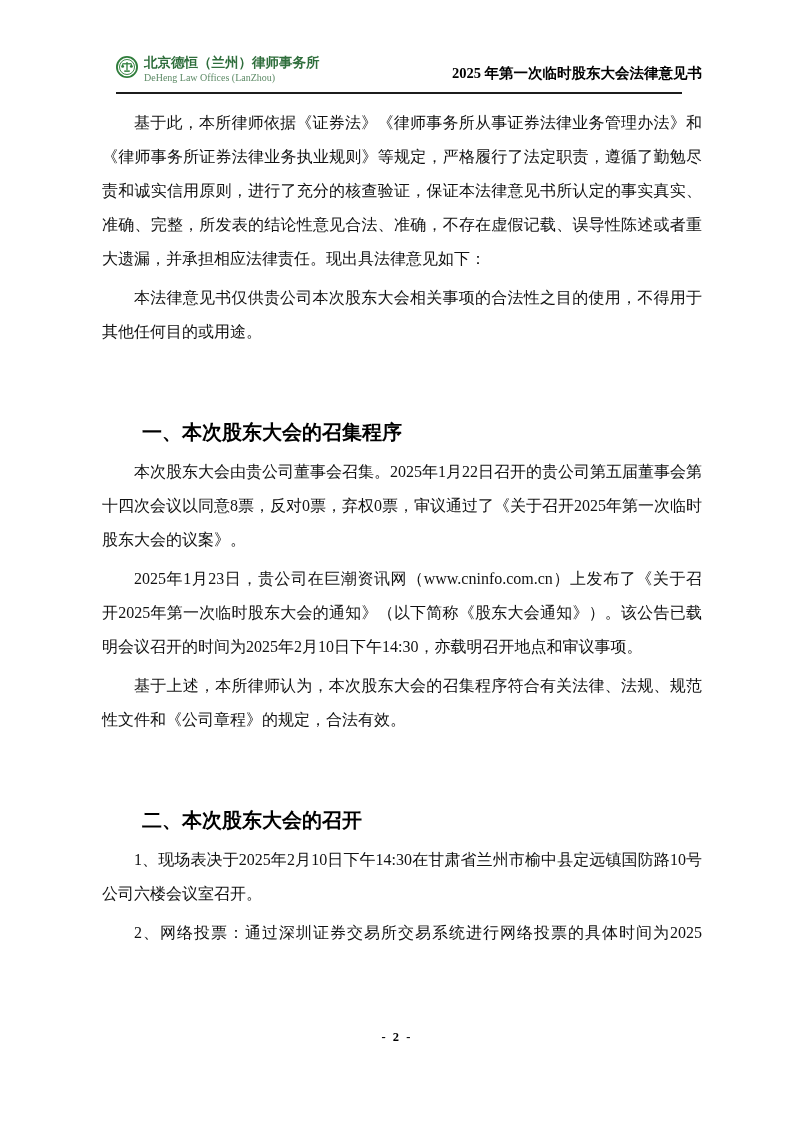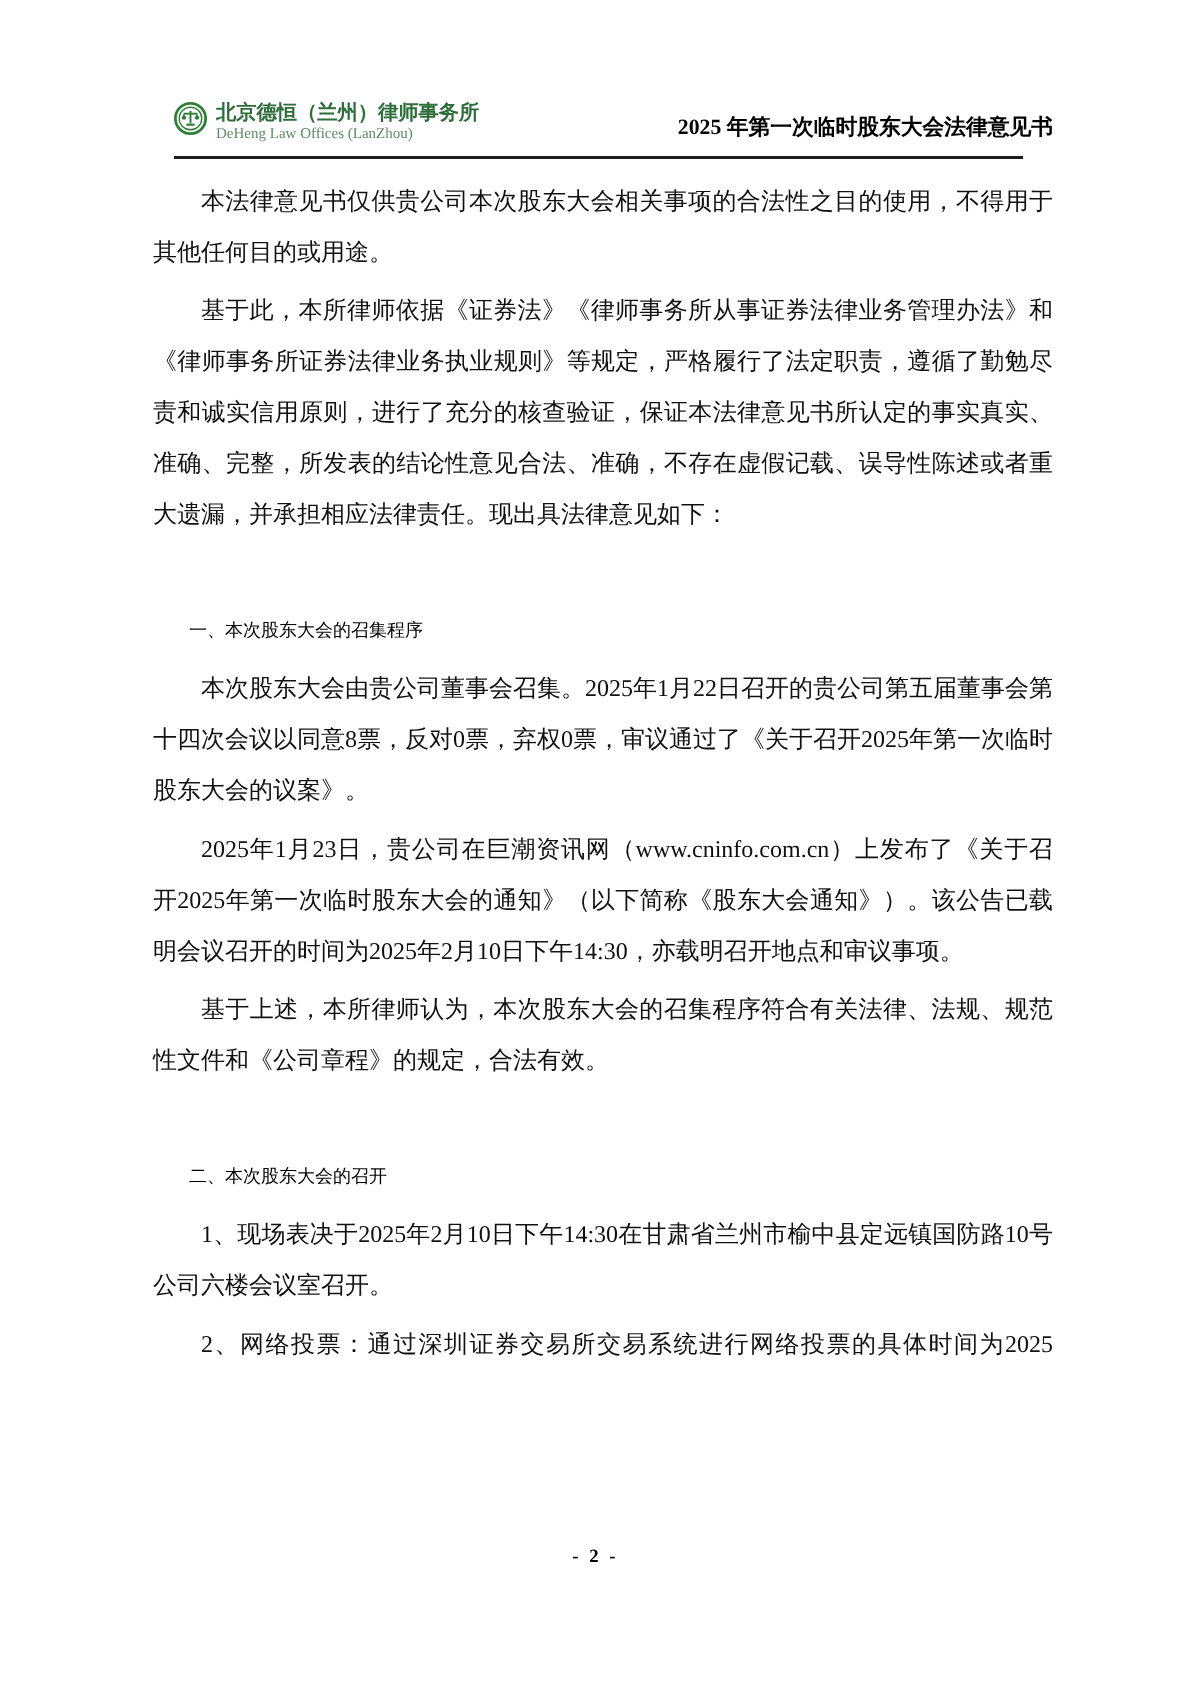--- a/index.html
+++ b/index.html
@@ -7,21 +7,21 @@
     position:relative;
     width:794px;height:1122px;
     margin:0 auto;
     background:#ffffff;
     overflow:hidden;
     font-family:"Liberation Serif","DejaVu Serif",serif;
     color:#111;
   }
   .content{
     position:absolute;
-    left:102px;top:17px;
+    left:102px;top:5px;
     width:600px;
   }
   
   .header{
     padding-top:50px;
     display:flex;
     justify-content:space-between;
     align-items:flex-start;
   }
   .logo-block{
@@ -59,24 +59,24 @@
   .body-text{padding-top:12px;}
   .body-text p{
     margin:0 0 5px 0;
     font-size:16px;
     line-height:34px;
     text-align:justify;
     text-indent:2em;
   }
   .body-text p.cont{text-align-last:justify;}
   .sec-heading{
-    margin:42px 0 6px 0;
+    margin:66px 0 6px 0;
     font-family:"Liberation Sans","DejaVu Sans",sans-serif;
-    font-size:12px;
-    font-weight:normal;
+    font-size:20px;
+    font-weight:bold;
     line-height:34px;
     text-indent:2em;
     color:#000;
   }
   
   .footer{
     position:absolute;
     top:1030px;left:0;
     width:100%;
     text-align:center;
@@ -109,22 +109,22 @@
         </div>
       </div>
       <div class="doc-titles">
         <div>2025 年第一次临时股东大会法律意见书</div>
       </div>
     </div>
     <div class="rule"></div>
 
     <div class="body-text">
 
+      <p>基于此，本所律师依据《证券法》《律师事务所从事证券法律业务管理办法》和《律师事务所证券法律业务执业规则》等规定，严格履行了法定职责，遵循了勤勉尽责和诚实信用原则，进行了充分的核查验证，保证本法律意见书所认定的事实真实、准确、完整，所发表的结论性意见合法、准确，不存在虚假记载、误导性陈述或者重大遗漏，并承担相应法律责任。现出具法律意见如下：</p>
       <p>本法律意见书仅供贵公司本次股东大会相关事项的合法性之目的使用，不得用于其他任何目的或用途。</p>
-      <p>基于此，本所律师依据《证券法》《律师事务所从事证券法律业务管理办法》和《律师事务所证券法律业务执业规则》等规定，严格履行了法定职责，遵循了勤勉尽责和诚实信用原则，进行了充分的核查验证，保证本法律意见书所认定的事实真实、准确、完整，所发表的结论性意见合法、准确，不存在虚假记载、误导性陈述或者重大遗漏，并承担相应法律责任。现出具法律意见如下：</p>
 
       <div class="sec-heading">一、本次股东大会的召集程序</div>
       <p>本次股东大会由贵公司董事会召集。2025年1月22日召开的贵公司第五届董事会第十四次会议以同意8票，反对0票，弃权0票，审议通过了《关于召开2025年第一次临时股东大会的议案》。</p>
       <p>2025年1月23日，贵公司在巨潮资讯网（www.cninfo.com.cn）上发布了《关于召开2025年第一次临时股东大会的通知》（以下简称《股东大会通知》）。该公告已载明会议召开的时间为2025年2月10日下午14:30，亦载明召开地点和审议事项。</p>
       <p>基于上述，本所律师认为，本次股东大会的召集程序符合有关法律、法规、规范性文件和《公司章程》的规定，合法有效。</p>
 
       <div class="sec-heading">二、本次股东大会的召开</div>
       <p>1、现场表决于2025年2月10日下午14:30在甘肃省兰州市榆中县定远镇国防路10号公司六楼会议室召开。</p>
       <p class="cont">2、网络投票：通过深圳证券交易所交易系统进行网络投票的具体时间为2025</p>
 

